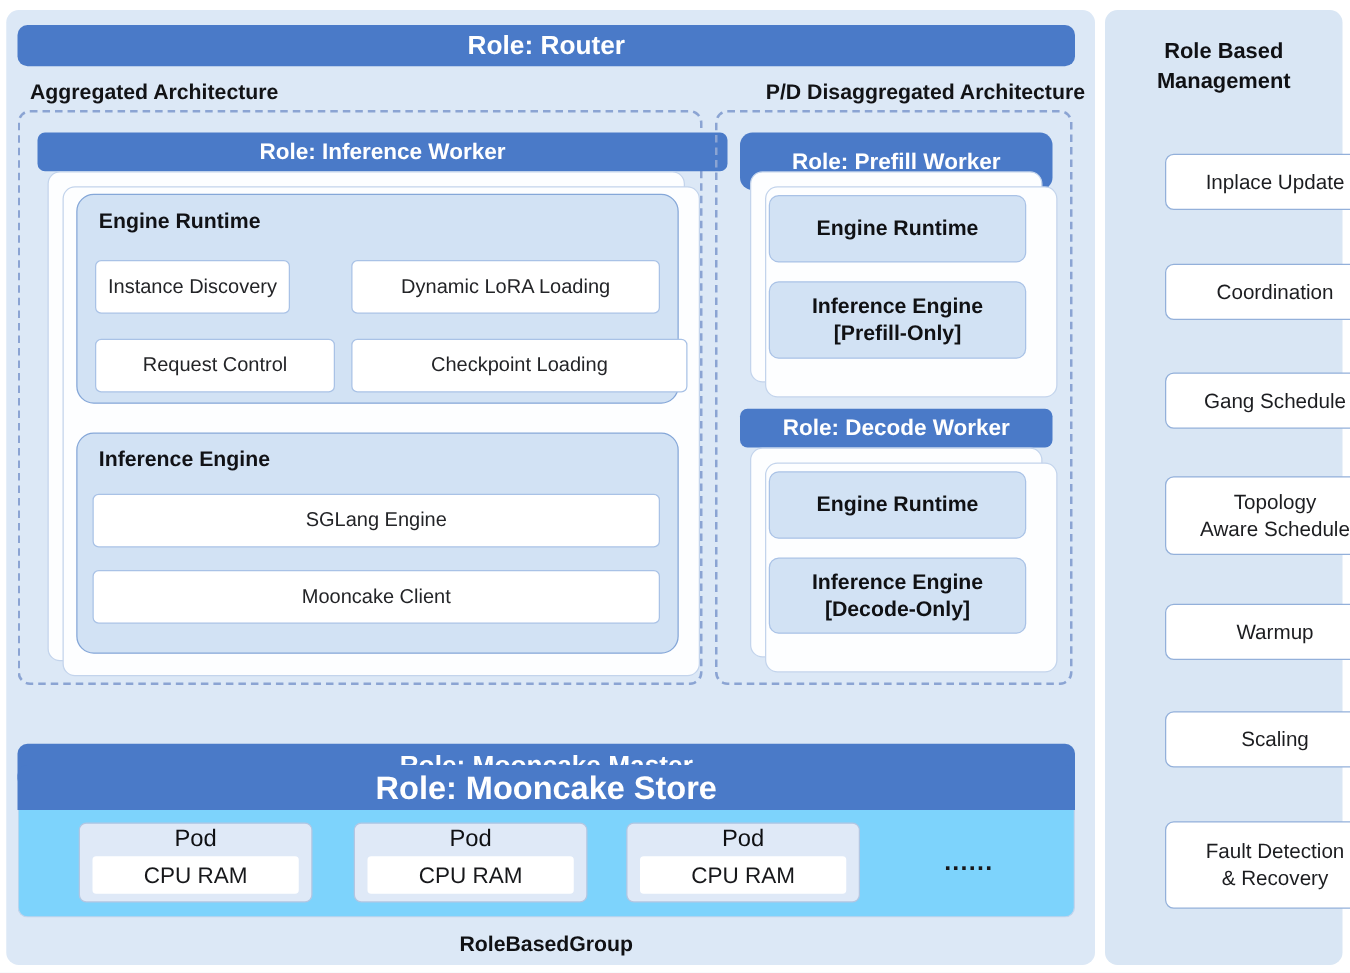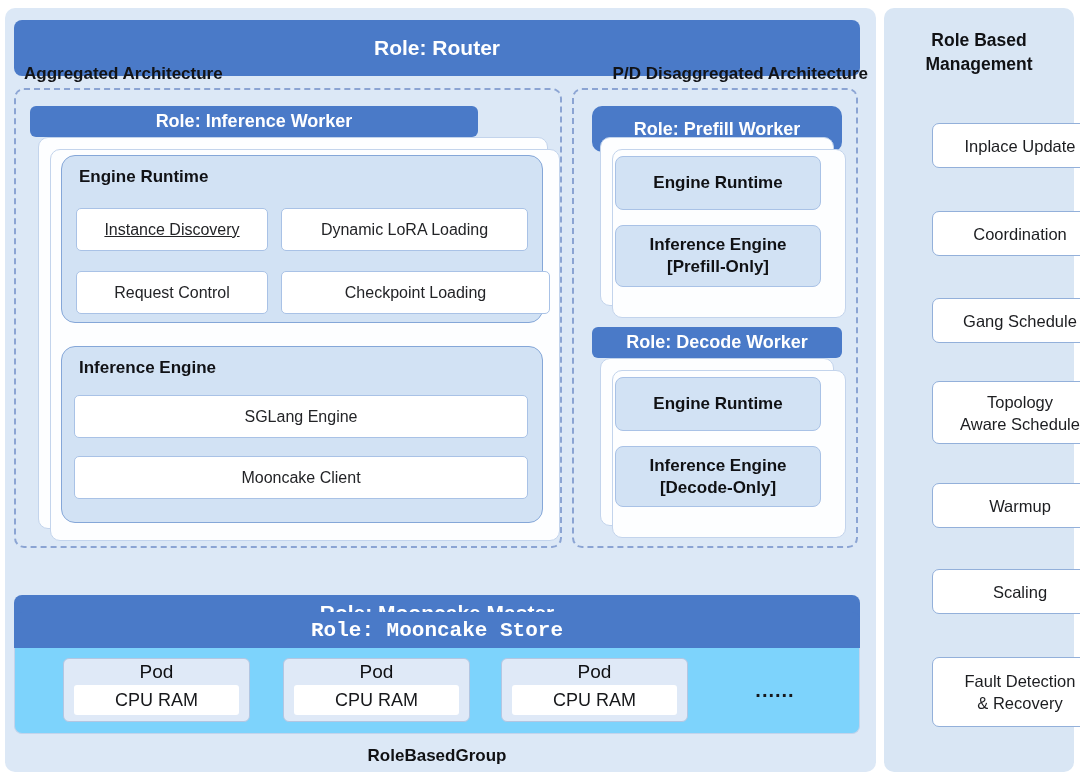--- a/index.html
+++ b/index.html
@@ -20,36 +20,36 @@
   .page{position:relative;width:1080px;height:778px;background:#ffffff;overflow:hidden;}
 
   .panel{position:absolute;border-radius:10px;}
   .left-panel{left:5px;top:8px;width:871px;height:764px;background:var(--panel-bg);}
   .right-panel{left:884px;top:8px;width:190px;height:764px;background:var(--right-panel-bg);}
 
   .role-bar{
     position:absolute;background:var(--header-blue);color:#ffffff;font-weight:bold;
     display:flex;align-items:center;justify-content:center;border-radius:8px;
   }
-  .router-bar{left:9px;top:12px;width:846px;height:56px;font-size:21px;}
+  .router-bar{left:9px;top:12px;width:846px;height:33px;font-size:21px;}
   .master-bar{left:9px;top:555px;width:846px;height:36px;font-size:21px;margin-top:32px;}
 
   .arch-label{position:absolute;top:56px;font-weight:bold;font-size:17px;color:#121316;}
   .agg-label{left:19px;}
   .pd-label{right:8px;}
 
   .dashed-group{position:absolute;top:80px;height:460px;border:2px dashed var(--dash-border);border-radius:10px;}
   .left-dashed{left:9px;width:548px;}
   .right-dashed{left:567px;width:286px;}
 
   .worker-header{
     position:absolute;background:var(--header-blue);color:#ffffff;font-weight:bold;
     display:flex;align-items:center;justify-content:center;border-radius:6px;font-size:18px;
   }
-  .iw-header{left:14px;top:16px;width:448px;height:31px;}
+  .iw-header{left:14px;top:16px;width:552px;height:31px;}
   .pf-header{left:18px;top:16px;width:250px;height:46px;border-radius:10px;}
   .dc-header{left:18px;top:237px;width:250px;height:31px;}
 
   .stack-card{
     position:absolute;background:var(--card-bg);border:1px solid var(--card-border);
     border-radius:10px;z-index:0;
   }
   .stack-card::before{
     content:"";position:absolute;left:11px;top:11px;width:100%;height:100%;
     background:var(--card-bg);border:1px solid var(--card-border);border-radius:10px;z-index:-1;
@@ -63,38 +63,38 @@
     border:1.5px solid var(--section-border);border-radius:14px;
   }
   .er-section{left:22px;top:17px;width:482px;height:168px;}
   .ie-section{left:22px;top:208px;width:482px;height:177px;}
   .section-title{position:absolute;left:17px;top:11px;font-weight:bold;font-size:17px;color:#111216;}
 
   .white-box{
     position:absolute;background:#ffffff;border:1.5px solid var(--box-border);border-radius:5px;
     display:flex;align-items:center;justify-content:center;font-size:16px;color:#232427;
   }
-  .er-b1{left:14px;top:52px;width:192px;height:43px;text-decoration:underline;}
+  .er-b1{left:14px;top:52px;width:156px;height:43px;}
   .er-b2{left:219px;top:52px;width:247px;height:43px;}
   .er-b3{left:14px;top:115px;width:192px;height:43px;}
   .er-b4{left:219px;top:115px;width:269px;height:43px;}
   .ie-b1{left:12px;top:48px;width:454px;height:43px;}
   .ie-b2{left:12px;top:109px;width:454px;height:43px;}
 
   .blue-box{
     position:absolute;background:var(--section-bg);border:1.5px solid var(--box-border);
     border-radius:8px;display:flex;flex-direction:column;align-items:center;justify-content:center;
     font-weight:bold;font-size:17px;color:#101114;line-height:22px;text-align:center;
   }
   .pf-er{left:14px;top:18px;width:206px;height:54px;}
   .pf-ie{left:14px;top:87px;width:206px;height:62px;}
   .dc-er{left:14px;top:18px;width:206px;height:54px;}
   .dc-ie{left:14px;top:87px;width:206px;height:61px;}
 
-  .store-header{left:9px;top:604px;width:846px;height:36px;font-size:21px;border-radius:8px 8px 0 0;font-family:Liberation Mono, monospace;}
+  .store-header{left:9px;top:604px;width:846px;height:36px;font-size:26px;border-radius:8px 8px 0 0;}
   .store-body{
     position:absolute;left:9px;top:640px;width:846px;height:86px;background:#7dd3fc;
     border:1px solid var(--card-border);border-top:none;border-radius:0 0 8px 8px;
   }
   .pod{
     position:absolute;top:10px;width:187px;height:64px;background:#dfe9f7;
     border:1.5px solid #b3c6e2;border-radius:6px;text-align:center;
   }
   .pod-1{left:48px;} .pod-2{left:268px;} .pod-3{left:486px;}
   .pod-title{font-size:19px;font-weight:500;line-height:26px;color:#0f1013;}

